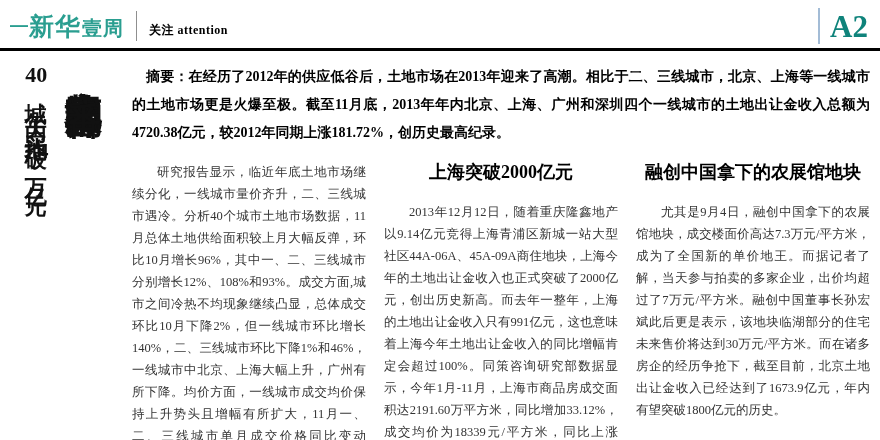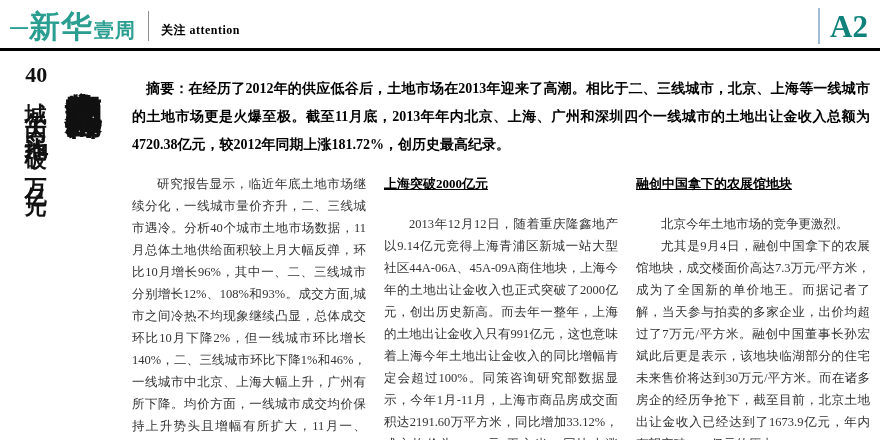--- a/index.html
+++ b/index.html
@@ -23,21 +23,21 @@
     height:48px;display:flex;align-items:center;
     padding:4px 6px 0 10px;
   }
   .logo{
     display:flex;align-items:baseline;color:var(--brand);
     font-family:"Liberation Sans","DejaVu Sans",sans-serif;
     font-weight:900;white-space:nowrap;line-height:1;
     letter-spacing:1px;
   }
   .logo .dash{font-size:18px;font-weight:900;transform:translateY(-4px);}
-  .logo .part1{font-size:31px;}
+  .logo .part1{font-size:25px;}
   .logo .part2{font-size:20px;margin-left:1px;}
   .vr-gray{width:1px;height:30px;background:#8f8f8f;margin:0 12px;}
   .section-label{
     font-size:12px;font-weight:bold;color:#000;
     letter-spacing:0.5px;padding-top:8px;
   }
   .masthead .spacer{flex:1;}
   .vr-blue{width:2px;height:36px;background:var(--divider-blue);margin:0 10px 0 0;}
   .page-number{
     font-size:31px;font-weight:bold;color:var(--pagenum);
@@ -59,34 +59,34 @@
     font-size:22px;font-weight:bold;letter-spacing:9px;
     line-height:1.35;margin-top:2px;
   }
   .headline-main{
     writing-mode:vertical-rl;text-orientation:upright;
     font-size:37px;font-weight:bold;letter-spacing:1px;
     line-height:1.3;
   }
   .tcy{text-combine-upright:all;}
 
-  .content{flex:1;padding:24px 10px 0 4px;display:flex;flex-direction:column;}
+  .content{flex:1;padding:12px 10px 0 4px;display:flex;flex-direction:column;}
   .summary{
     margin:0 0 8px 0;
     font-size:14px;font-weight:bold;line-height:28px;
     text-align:justify;text-indent:1em;color:#000;
   }
   .columns{display:flex;gap:18px;margin-top:6px;flex:1;overflow:hidden;}
   .col{
     flex:1;font-size:12.5px;line-height:22px;color:var(--body-text);
     text-align:justify;overflow:hidden;
   }
   .col-heading{
-    margin:0 0 18px 0;
-    font-size:13px;font-weight:bold;color:#000;line-height:22px;text-decoration:underline;
+    margin:0 0 18px 0;text-align:center;
+    font-size:18px;font-weight:bold;color:#000;line-height:22px;
   }
   .col-heading:empty{display:none;}
   .col p{margin:0;text-indent:2em;}
 </style>
 </head>
 <body>
 
 <div class="page">
 
   <div class="masthead">
@@ -123,21 +123,20 @@
         </div>
         <div class="col">
           <h3 class="col-heading">上海突破2000亿元</h3>
           <div>
               <p>2013年12月12日，随着重庆隆鑫地产以9.14亿元竞得上海青浦区新城一站大型社区44A-06A、45A-09A商住地块，上海今年的土地出让金收入也正式突破了2000亿元，创出历史新高。而去年一整年，上海的土地出让金收入只有991亿元，这也意味着上海今年土地出让金收入的同比增幅肯定会超过100%。同策咨询研究部数据显示，今年1月-11月，上海市商品房成交面积达2191.60万平方米，同比增加33.12%，成交均价为18339元/平方米，同比上涨12.23%。为2010年至今</p>
             </div>
         </div>
         <div class="col">
           <h3 class="col-heading">融创中国拿下的农展馆地块</h3>
           <div>
-              <p>北京今年土地市场的竞争更激烈。</p>
               <p>尤其是9月4日，融创中国拿下的农展馆地块，成交楼面价高达7.3万元/平方米，成为了全国新的单价地王。而据记者了解，当天参与拍卖的多家企业，出价均超过了7万元/平方米。融创中国董事长孙宏斌此后更是表示，该地块临湖部分的住宅未来售价将达到30万元/平方米。而在诸多房企的经历争抢下，截至目前，北京土地出让金收入已经达到了1673.9亿元，年内有望突破1800亿元的历史。</p>
             </div>
         </div>
       </div>
     </div>
 
   </div>
 </div>
 
 </body></html>

